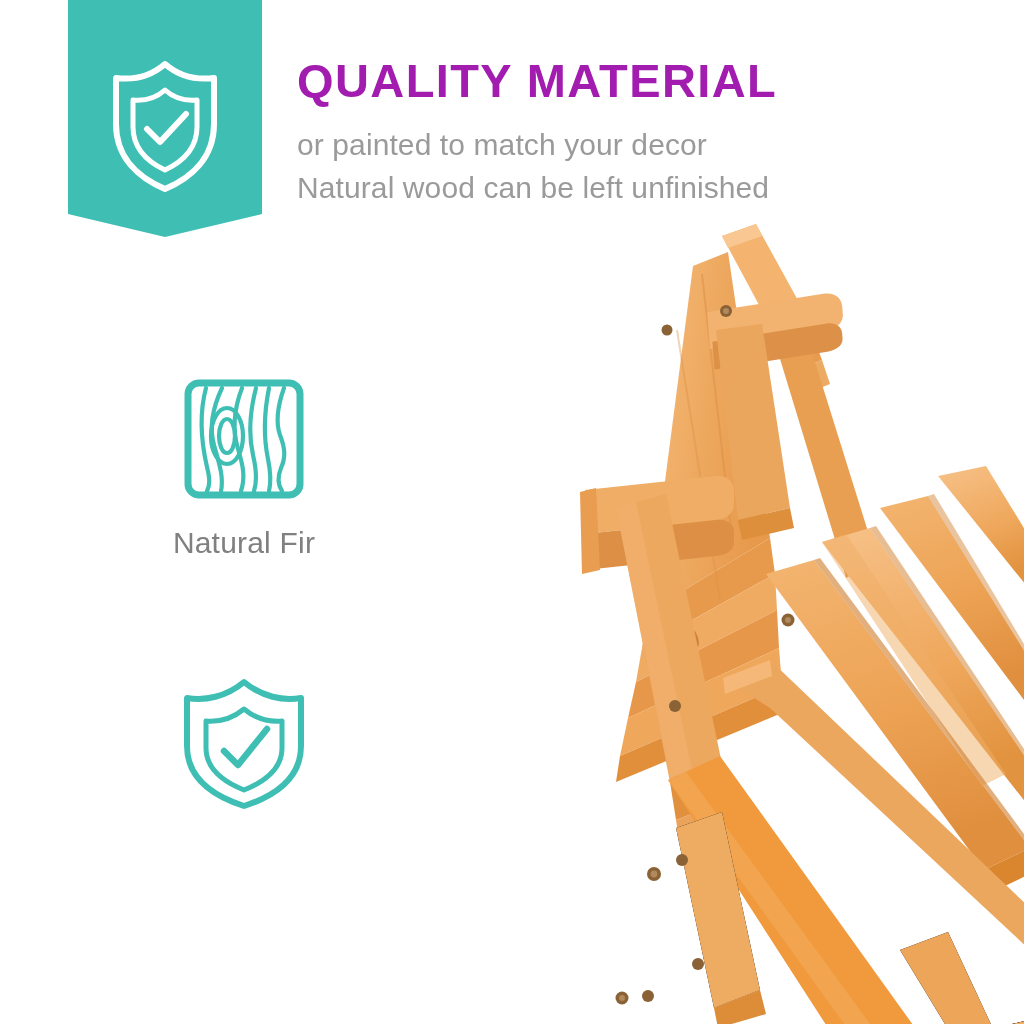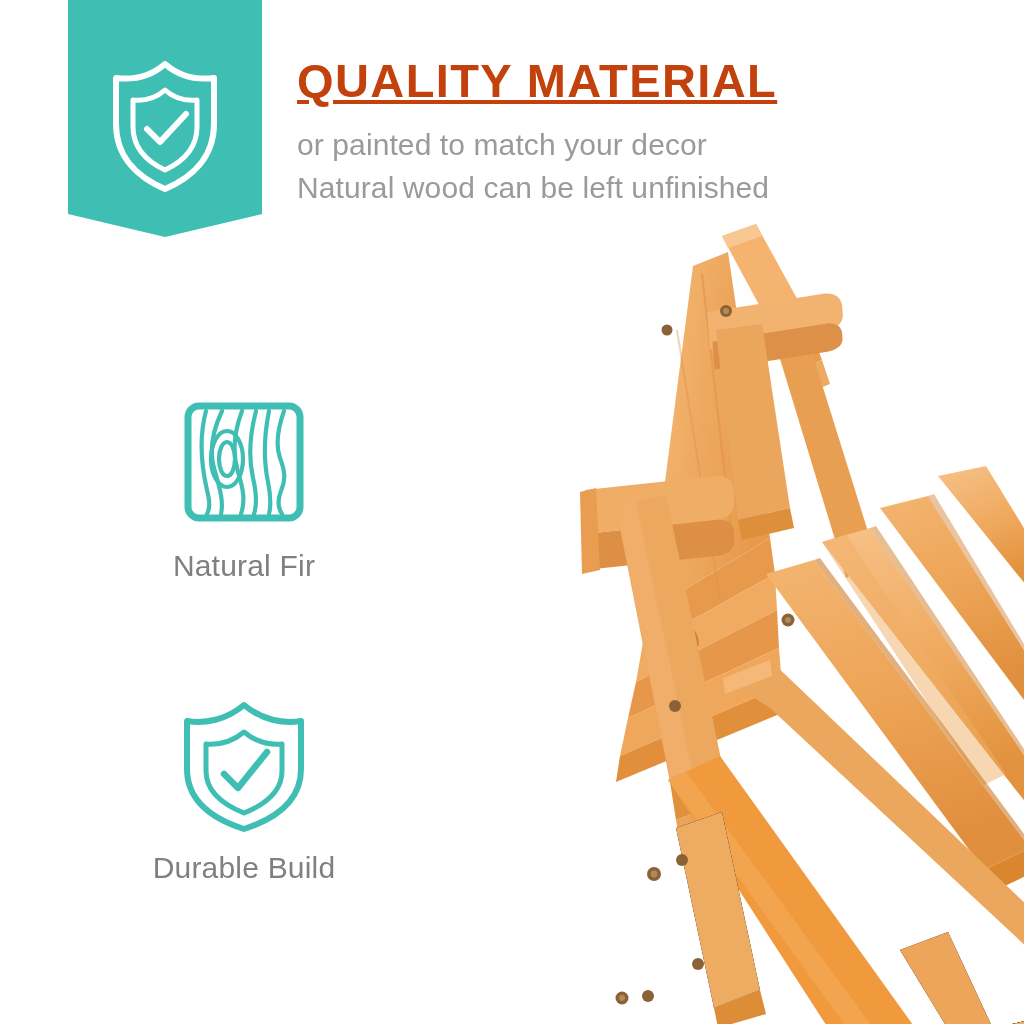--- a/index.html
+++ b/index.html
@@ -45,42 +45,41 @@
     left: 297px;
     top: 57px;
     width: 600px;
   }
   .headline {
     margin: 0;
     font-size: 47px;
     line-height: 1.0;
     font-weight: bold;
     letter-spacing: 1.4px;
-    color: #c2410c;
+    color: #a21caf;
     white-space: nowrap;
-    text-decoration: underline;
   }
   .subhead {
     margin: 0;
     margin-top: 20px;
     font-size: 30px;
     line-height: 1.42;
     font-weight: 300;
     color: #9a9a9a;
     letter-spacing: 0.1px;
   }
   .subhead .sub-line {
     display: block;
   }
 
   
   .features {
     position: absolute;
     left: 74px;
-    top: 392px;
+    top: 369px;
     width: 340px;
   }
   .feature {
     position: relative;
     width: 340px;
     text-align: center;
   }
   .feature + .feature {
     margin-top: 110px;
   }
@@ -153,21 +152,20 @@
       </svg>
       <span class="feature-label">Natural Fir</span>
     </div>
 
     <div class="feature">
       <svg class="feature-icon" viewBox="0 0 140 140" aria-hidden="true">
         <path d="M70 11 C52 26, 31 30, 13 27 L13 75 C13 107, 39 125, 70 135 C101 125, 127 107, 127 75 L127 27 C109 30, 88 26, 70 11 Z" fill="none" stroke="#3fbfb4" stroke-width="6" stroke-linejoin="round" stroke-linecap="round"></path>
         <path d="M70 38 C58 48, 44 51, 32 50 L32 77 C32 98, 50 111, 70 119 C90 111, 108 98, 108 77 L108 50 C96 51, 82 48, 70 38 Z" fill="none" stroke="#3fbfb4" stroke-width="5" stroke-linejoin="round" stroke-linecap="round"></path>
         <path d="M50 80 L64 94 L93 58" fill="none" stroke="#3fbfb4" stroke-width="6.5" stroke-linejoin="round" stroke-linecap="round"></path>
       </svg>
-      <span class="feature-label">Durable Build</span>
     </div>
 
   </div>
 
   <div class="product-photo">
     <svg viewBox="0 0 560 816" aria-hidden="true">
       <defs>
         <linearGradient id="gBackPanel" x1="0" y1="0" x2="1" y2="0.35">
           <stop offset="0%" stop-color="#f6bd7e"></stop>
           <stop offset="45%" stop-color="#efac64"></stop>

